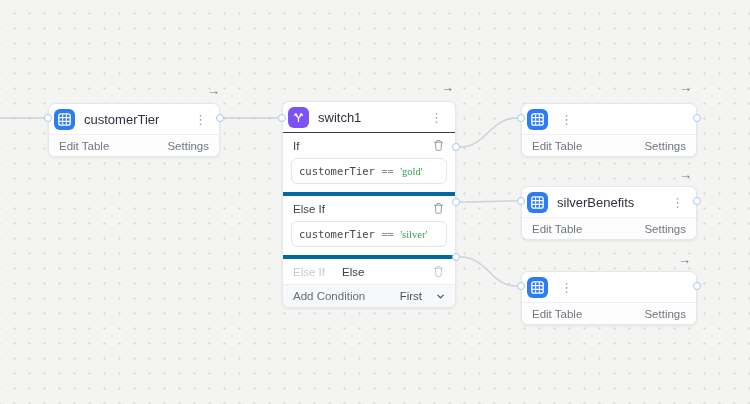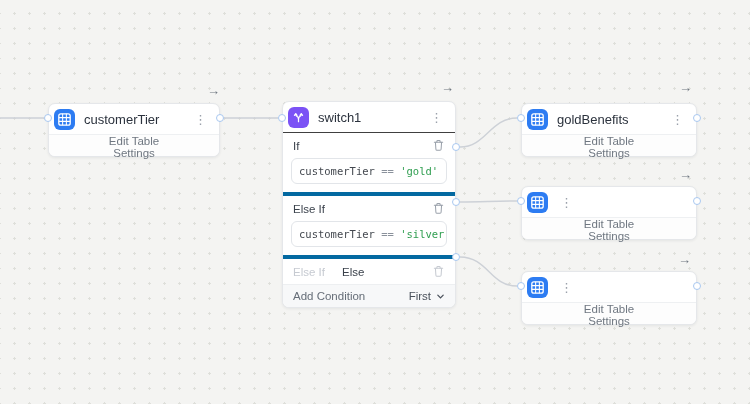--- a/index.html
+++ b/index.html
@@ -44,21 +44,20 @@
     color:#9ba1ab; font-size:13px; line-height:1;
     padding:2px 3px; cursor:pointer; user-select:none;
   }
   .node-foot {
     display:flex; align-items:center; justify-content:space-between;
     height:21px; padding:0 10px;
     border-top:1px solid #eef0f2;
     font-size:11.5px; color:#6f7781;
     background:#fdfdfd;
     border-radius:0 0 6px 6px;
-    flex-direction:column;
   }
   .foot-link { cursor:pointer; }
 
   
   .switch-node .node-head { border-bottom:1px solid #404040; }
   .branch { border-bottom:4px solid #0369a1; }
   .branch-head {
     display:flex; align-items:center; justify-content:space-between;
     height:25px; padding:0 10px;
     font-size:11.5px; color:#3c434d;
@@ -69,38 +68,38 @@
     margin:0 8px 8px 8px; height:24px;
     border:1px solid #e2e5e9; border-radius:6px;
     background:#fff;
     display:flex; align-items:center;
     padding:0 7px;
     font-family:"DejaVu Sans Mono","Liberation Mono",monospace;
     font-size:10.5px; white-space:pre; overflow:hidden;
   }
   .tok-id  { color:#43484f; }
   .tok-op  { color:#8a919b; }
-  .tok-str { color:#2f9e50; }
+  .tok-str { color:#2f9e50;font-family:Liberation Serif, serif; }
   .else-row {
     display:flex; align-items:center;
     height:25px; padding:0 10px; gap:17px;
     border-bottom:1px solid #edeff1;
     font-size:11.5px;
   }
   .else-ghost { color:#c6cad1; }
   .else-label { color:#3a414b; font-weight:500; }
   .else-row .trash { margin-left:auto; }
   .switch-foot {
     display:flex; align-items:center; justify-content:space-between;
     height:22px; padding:0 10px;
     background:#f7f8f9;
     border-radius:0 0 6px 6px;
     font-size:11.5px; color:#666e78;
   }
-  .order-select { display:flex; align-items:center; gap:5px; color:#4a515b; cursor:pointer; }
+  .order-select { display:flex; align-items:center; gap:14px; color:#4a515b; cursor:pointer; }
 
   .port {
     position:absolute; width:8px; height:8px; box-sizing:border-box;
     background:#fff; border:1.5px solid #a9c8f0; border-radius:50%;
   }
   .flow-arrow {
     position:absolute; font-size:13px; color:#6f7781; line-height:1;
     user-select:none;
   }
 </style>
@@ -207,37 +206,37 @@
   </div>
 
   <div class="node" style="left:521px;top:103px;width:176px">
     <div class="node-head">
       <span class="node-icon icon-table">
         <svg width="13" height="13" viewBox="0 0 16 16">
             <rect x="1" y="1" width="14" height="14" rx="2.5" fill="none" stroke="#fff" stroke-width="1.6"></rect>
             <path d="M1 5.7h14 M1 10.3h14 M5.7 1v14 M10.3 1v14" stroke="#fff" stroke-width="1.3"></path>
           </svg>
       </span>
-      <span class="node-title">goldBenefits</span>
       <span class="kebab">⋮</span>
     </div>
     <div class="node-foot">
       <span class="foot-link">Edit Table</span>
       <span class="foot-link">Settings</span>
     </div>
   </div>
 
   <div class="node" style="left:521px;top:186px;width:176px">
     <div class="node-head">
       <span class="node-icon icon-table">
         <svg width="13" height="13" viewBox="0 0 16 16">
             <rect x="1" y="1" width="14" height="14" rx="2.5" fill="none" stroke="#fff" stroke-width="1.6"></rect>
             <path d="M1 5.7h14 M1 10.3h14 M5.7 1v14 M10.3 1v14" stroke="#fff" stroke-width="1.3"></path>
           </svg>
       </span>
+      <span class="node-title">silverBenefits</span>
       <span class="kebab">⋮</span>
     </div>
     <div class="node-foot">
       <span class="foot-link">Edit Table</span>
       <span class="foot-link">Settings</span>
     </div>
   </div>
 
   <div class="node" style="left:521px;top:271px;width:176px">
     <div class="node-head">

